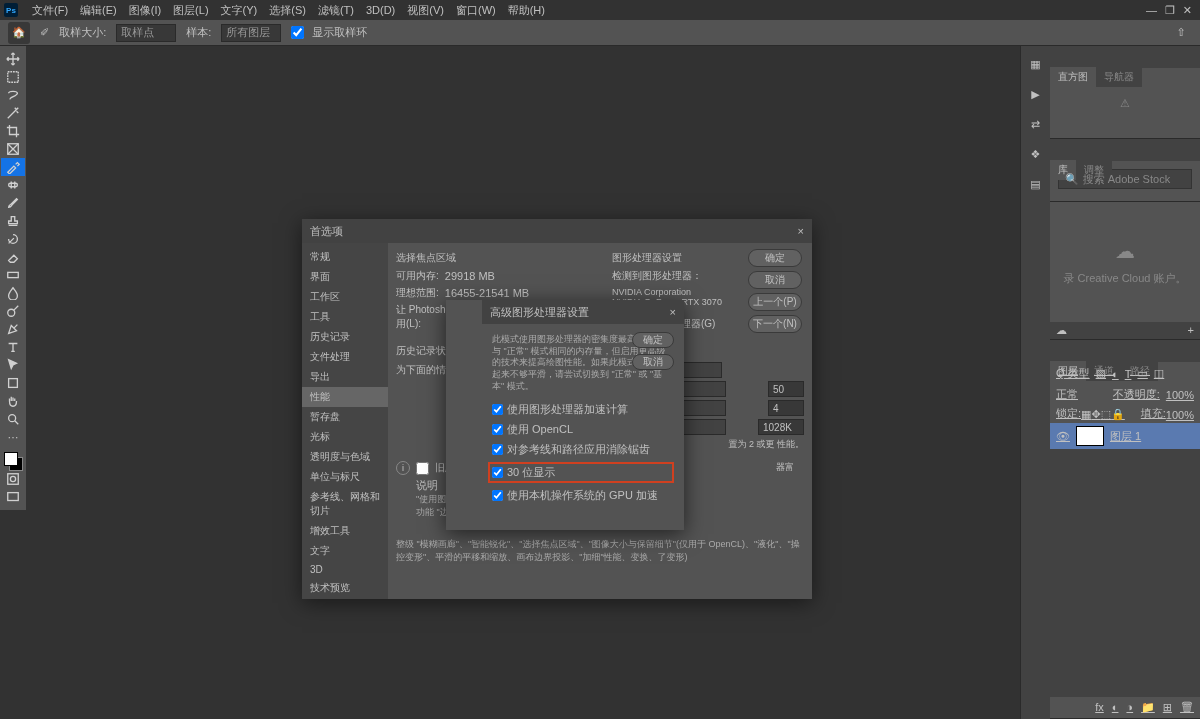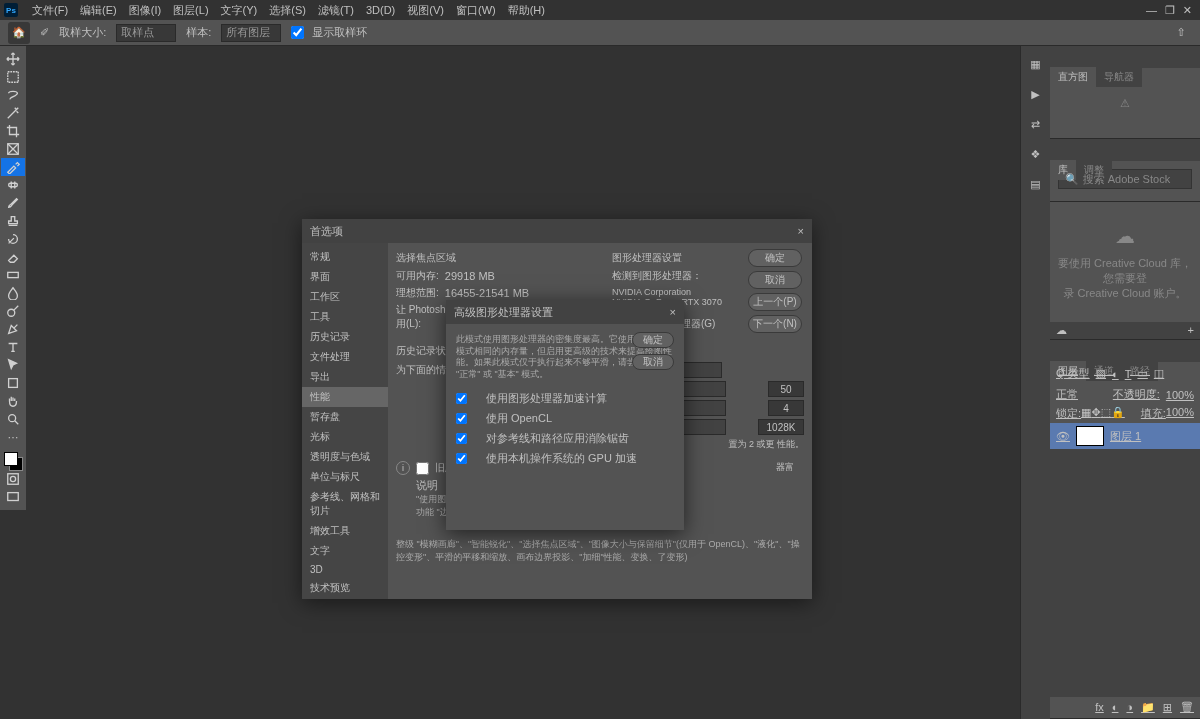--- a/index.html
+++ b/index.html
@@ -37,59 +37,59 @@
 .panel .tab { padding:3px 8px; background:#535353; font-size:10px;margin-top:40px;}
 .panel .tab.inactive { background:#424242; color:#888;}
 .panel .body { background:#535353; padding:8px; }
 .histbody { height:70px; display:flex;align-items:center;justify-content:center; color:#888;}
 .libbody { height:40px; }
 .libsearch { background:#424242; border:1px solid #333; height:20px; display:flex;align-items:center;padding:0 6px;gap:4px;color:#888;}
 .ccbody { height:120px; display:flex; flex-direction:column; align-items:center;justify-content:center;gap:8px; color:#888; text-align:center;}
 .layerspanel { flex:1; display:flex;flex-direction:column;text-decoration:underline;}
 .layertoprow { display:flex;align-items:center;gap:6px;padding:4px 6px;}
 .layerblend { display:flex;align-items:center;gap:6px;padding:2px 6px;font-size:10px;}
-.layerlock { display:flex;align-items:flex-start;padding:2px 6px;font-size:10px;}
+.layerlock { display:flex;align-items:flex-end;padding:2px 6px;font-size:10px;}
 .layerlist { flex:1; background:#424242;}
 .layerrow { display:flex;align-items:center;height:26px;background:#5a7ab0;padding:0 6px;gap:6px;}
 .layerthumb { width:28px;height:20px;background:#fff;border:1px solid #000;}
 .layerfoot { display:flex;justify-content:flex-end;padding:4px 6px;gap:8px;}
 
 
 .dlg1 { position:absolute; left:302px; top:219px; width:510px; height:380px; background:#535353; box-shadow:0 4px 20px rgba(0,0,0,0.5); }
 .dlg1 .titlebar2 { height:24px; background:#424242; display:flex;align-items:center;padding:0 8px;font-size:11px;}
 .dlg1 .titlebar2 .close { margin-left:auto;cursor:pointer;}
 .dlg1 .content { display:flex; height:calc(100% - 24px);}
 .dlg1 .sidebar { width:86px; background:#454545; display:flex;flex-direction:column;padding:4px 0;}
 .dlg1 .sideitem { padding:3px 8px; font-size:10px; cursor:pointer;}
 .dlg1 .sideitem.sel { background:#666;}
 .dlg1 .main { flex:1; padding:8px; position:relative; font-size:10px;}
 .dlg1 .btncol { position:absolute; right:10px; top:6px; display:flex;flex-direction:column;gap:4px;}
 .dlg1 .btn { width:54px;height:18px;background:#616161;border:1px solid #3a3a3a;border-radius:9px;display:flex;align-items:center;justify-content:center;font-size:10px;cursor:pointer;}
 .section { margin-bottom:10px;}
 .secttitle { font-size:10px; margin-bottom:4px;}
 .row { display:flex;align-items:center;gap:6px;margin-bottom:3px;}
-.inp { background:#383838;border:1px solid #2a2a2a;height:16px;width:60px;color:#c0c0c0;padding:0 4px;font-size:10px;text-align:center;}
+.inp { background:#383838;border:1px solid #2a2a2a;height:16px;width:60px;color:#c0c0c0;padding:0 4px;font-size:10px;}
 .row label{font-size:10px;}
 .dlg1 .maskedinput{ background:#424242; height:16px; width:270px; border:1px solid #2a2a2a;}
 .legacy { display:flex;gap:6px;align-items:flex-start;margin-top:10px;}
 .legacy .info{width:14px;height:14px;border:1px solid #888;border-radius:50%;display:flex;align-items:center;justify-content:center;font-size:9px;}
 .dlg1 .desc { font-size:9px;color:#aaa;line-height:1.4;}
 
 
-.dlg2 { position:absolute; left:446px; top:300px; width:238px; height:230px; background:#535353; box-shadow:0 4px 20px rgba(0,0,0,0.6); }
+.dlg2 { position:absolute; left:446px; top:300px; width:238px; height:230px; background:#535353; box-shadow:0 4px 20px rgba(0,0,0,0.6);padding-left:36px; }
 .dlg2 .titlebar2 { height:24px; background:#424242; display:flex;align-items:center;padding:0 8px;font-size:11px;}
 .dlg2 .titlebar2 .close { margin-left:auto;cursor:pointer;}
 .dlg2 .body { padding:10px; font-size:10px;}
 .dlg2 .row2 { display:flex;align-items:center;gap:6px;margin-bottom:6px;}
 .dlg2 select { background:#424242;border:1px solid #2a2a2a;color:#c0c0c0;font-size:10px;height:18px;width:120px;}
 .dlg2 .btn { width:42px;height:16px;background:#616161;border:1px solid #3a3a3a;border-radius:8px;display:flex;align-items:center;justify-content:center;font-size:10px;cursor:pointer;position:absolute;}
 .dlg2 .ok { right:10px; top:32px;}
 .dlg2 .cancel { right:10px; top:54px;}
 .dlg2 .desc2 { font-size:9px;color:#aaa;line-height:1.3;margin-bottom:10px;}
-.dlg2 .cbrow { display:flex;align-items:center;gap:19px;margin-bottom:5px;font-size:10px;}
+.dlg2 .cbrow { display:flex;align-items:center;gap:4px;margin-bottom:5px;font-size:10px;}
 .dlg2 .cbrow input{width:11px;height:11px;}
 .hl { border:2px solid #d04020; padding:1px 2px; margin-left:-4px;}
 
 .canvas { position:absolute; left:26px; top:46px; right:180px; bottom:0; background:#323232; }
 </style>
 </head>
 <body>
 
 <div class="titlebar">
   <div class="logo">Ps</div>
@@ -282,21 +282,20 @@
           <div class="libsearch">
             <span>🔍</span>
             <span>搜索 Adobe Stock</span>
           </div>
         </div>
     </div>
     <div class="panel">
       <div class="body ccbody">
         <span style="font-size:20px;">☁</span>
         <div>
-            <div>要使用 Creative Cloud 库，您需要登</div>
             <div>录 Creative Cloud 账户。</div>
           </div>
       </div>
       <div style="display:flex;justify-content:space-between;padding:2px 6px;background:#424242;">
           <span>☁</span>
           <span>+</span>
         </div>
     </div>
     <div class="panel layerspanel">
       <div class="tabs">
@@ -463,18 +462,22 @@
         <label>使用图形处理器加速计算</label>
       </div>
     <div class="cbrow">
         <input type="checkbox" checked="" style="">
         <label>使用 OpenCL</label>
       </div>
     <div class="cbrow">
         <input type="checkbox" checked="" style="">
         <label>对参考线和路径应用消除锯齿</label>
       </div>
+    <div class="cbrow hl">
+        <input type="checkbox" checked="" style="">
+        <label>30 位显示</label>
+      </div>
     <div class="cbrow">
         <input type="checkbox" checked="" style="">
         <label>使用本机操作系统的 GPU 加速</label>
       </div>
   </div>
 </div>
 
 </body></html>

